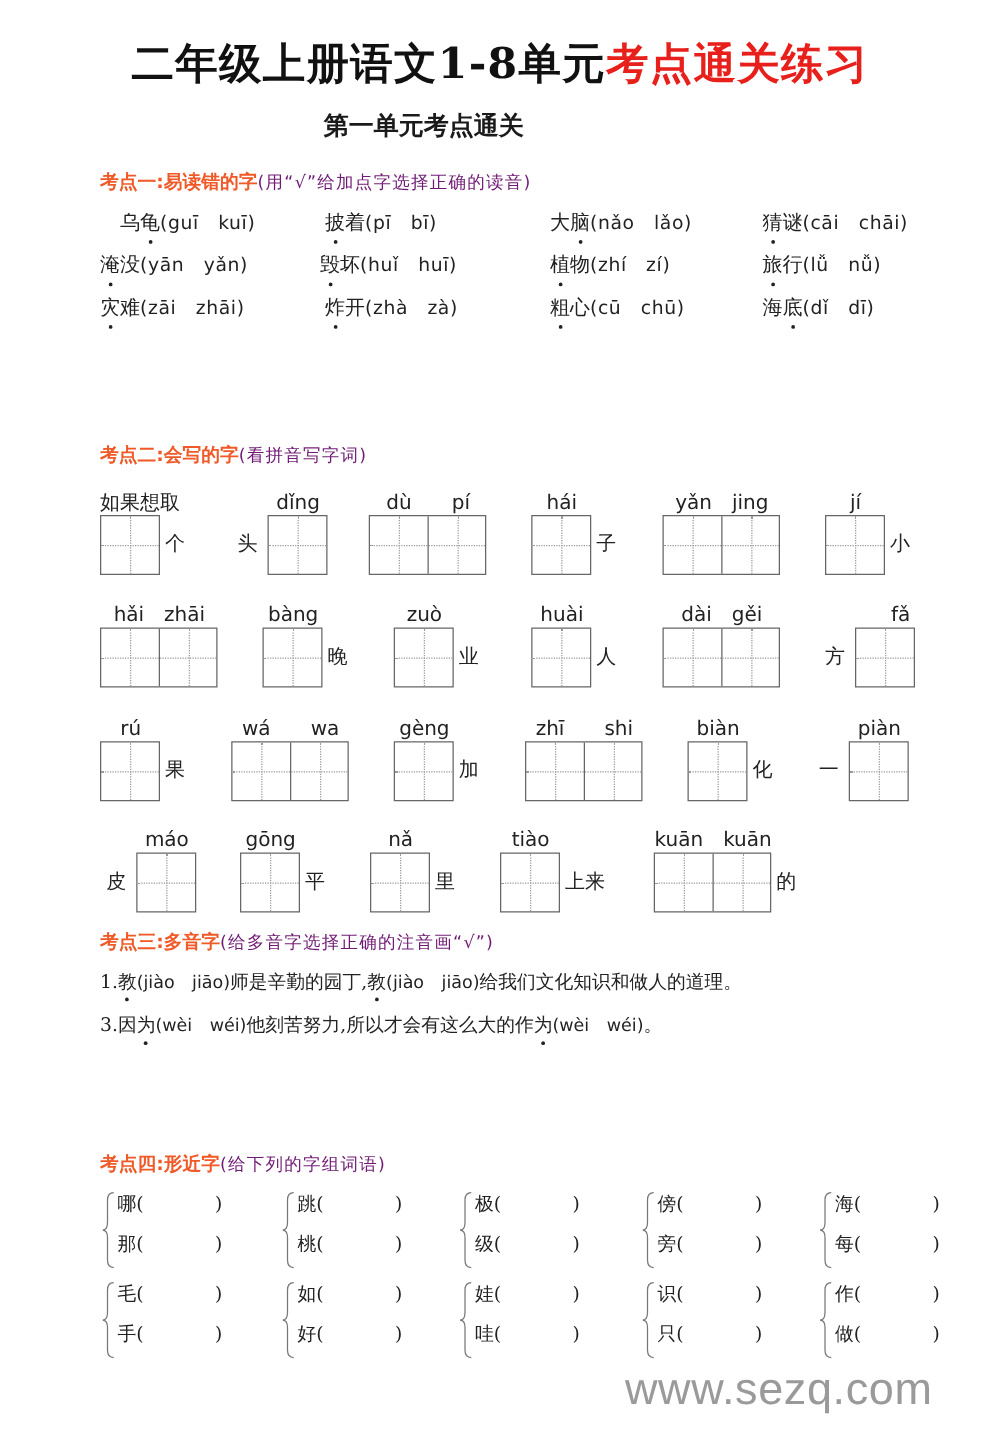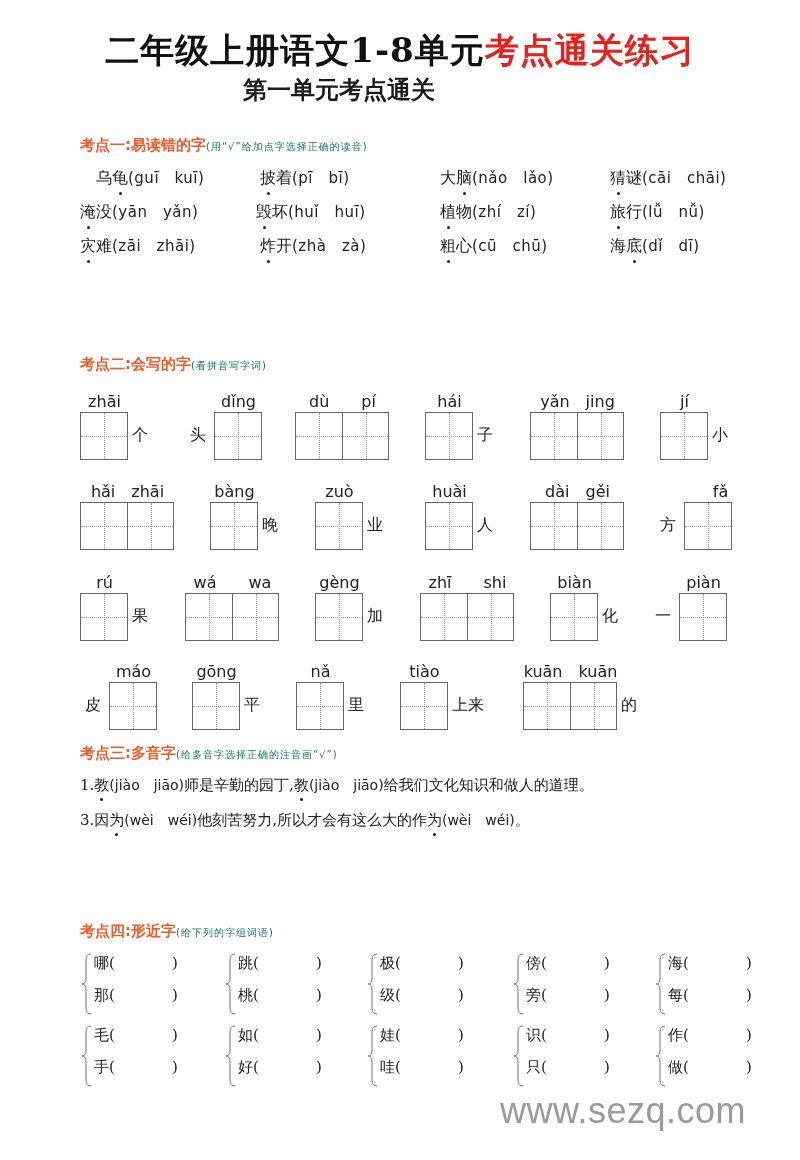--- a/index.html
+++ b/index.html
@@ -2,26 +2,26 @@
 <html><head>
 <meta charset="utf-8">
 <style>
   * { box-sizing: border-box; margin: 0; padding: 0; }
   html, body { width: 800px; height: 1160px; background: #ffffff; overflow: hidden; }
   body { position: relative; font-family: "DejaVu Sans", sans-serif; color: #222; }
 
   .title { position: absolute; top: 28px; left: 0; width: 800px; text-align: center;
            font-family: "DejaVu Serif", serif; font-weight: bold; font-size: 34px; letter-spacing: 1px; color: #111; }
   .title .red { color: #e8201c; }
-  .subtitle { position: absolute; top: 74px; left: 0; width: 678px; text-align: center;
-              font-family: "DejaVu Serif", serif; font-weight: bold; font-size: 24px; color: #1a1a1a; }
+  .subtitle { position: absolute; top: 87px; left: 0; width: 678px; text-align: center;
+              font-family: "DejaVu Serif", serif; font-weight: bold; font-size: 20px; color: #1a1a1a; }
 
   .sec-head { position: absolute; left: 80px; font-size: 15px; white-space: nowrap; }
   .sec-head .h { color: #ef5a28; font-weight: bold; }
-  .sec-head .hint { color: #0f766e; font-size: 10px; letter-spacing: 1px; }
+  .sec-head .hint { color: #701a75; font-size: 14px; letter-spacing: 1px; }
 
   
   .s1 { position: absolute; top: 168px; left: 80px; width: 700px; }
   .s1 .row { height: 34px; position: relative; }
   .s1 .cell { position: absolute; top: 0; font-size: 16px; white-space: nowrap; color: #222; }
   .s1 .cell .py { font-size: 15px; letter-spacing: 0.5px; }
   .dotc { position: relative; display: inline-block; }
   .dotc::after { content: ""; position: absolute; left: 50%; bottom: -6px; width: 3px; height: 3px;
                  margin-left: -1.5px; border-radius: 50%; background: #222; }
 
@@ -71,21 +71,21 @@
       <div class="cell" style="left: 0px;"><span class="dotc">灾</span><span>难</span><span class="py">(zāi　zhāi)</span></div>
       <div class="cell" style="left: 180px;"><span class="dotc">炸</span><span>开</span><span class="py">(zhà　zà)</span></div>
       <div class="cell" style="left: 360px;"><span class="dotc">粗</span><span>心</span><span class="py">(cū　chū)</span></div>
       <div class="cell" style="left: 530px;"><span>海</span><span class="dotc">底</span><span class="py">(dǐ　dī)</span></div>
     </div>
   </div>
 
 <div class="sec-head" style="top:355px"><span class="h">考点二:会写的字</span><span class="hint">(看拼音写字词)</span></div>
 <div id="s2">
     <div class="tz" style="left: 80px; top: 392px;">
-      <div class="py" style="left: 0px; width: 49px;">zhāi</div>
+      <div class="py" style="left: 0px; width: 49px;">如果想取</div>
       <div class="boxes" style="left: 0px; top: 20px;">
         <div class="box"></div>
       </div>
       <div class="ch" style="left: 52px; top: 33px;">个</div>
     </div>
     <div class="tz" style="left: 190px; top: 392px;">
       <div class="py" style="left: 24px; width: 49px;">dǐng</div>
       <div class="boxes" style="left: 24px; top: 20px;">
         <div class="box"></div>
       </div>

